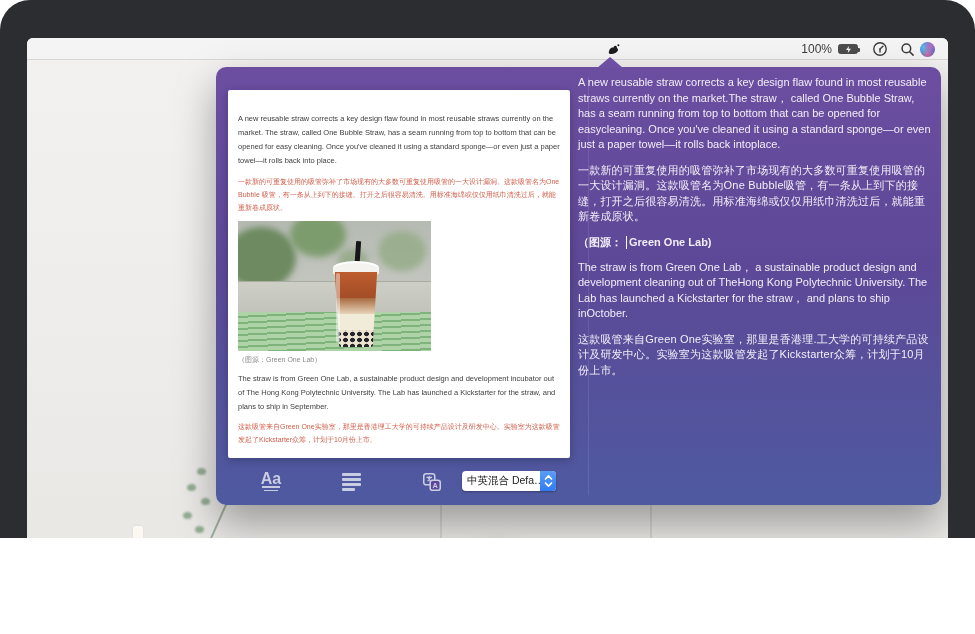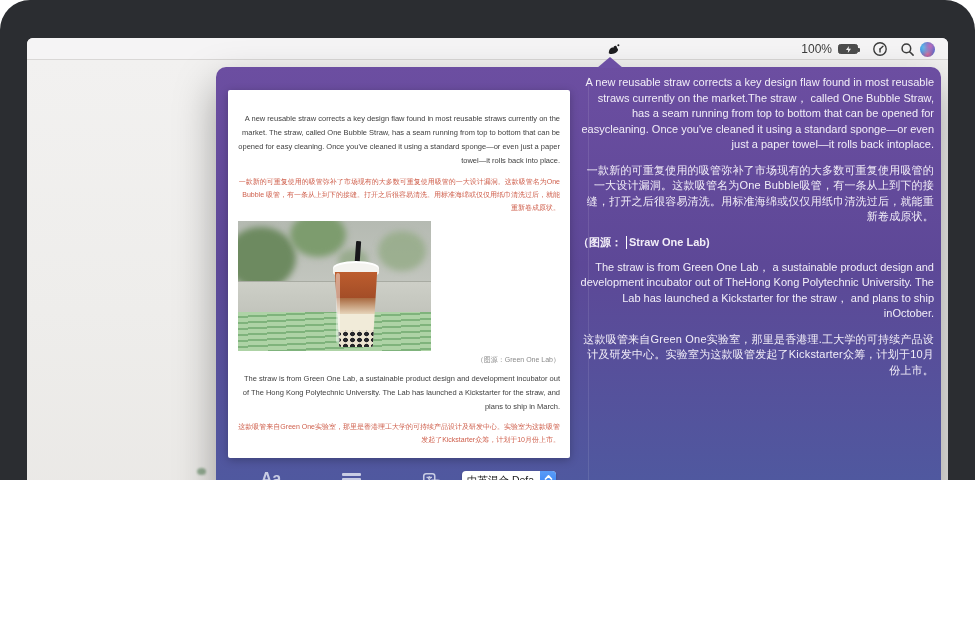--- a/index.html
+++ b/index.html
@@ -1,19 +1,19 @@
 <!DOCTYPE html>
 <html><head>
 <meta charset="utf-8">
 <style>
   * { margin:0; padding:0; box-sizing:border-box; }
   html,body { width:975px; height:634px; background:#ffffff; font-family:"Liberation Sans","DejaVu Sans",sans-serif; overflow:hidden; }
 
   
-  .frame { position:absolute; left:0; top:0; width:975px; height:480px; background:#2b2d31; border-radius:30px 30px 0 0; overflow:hidden;text-align:right; }
+  .frame { position:absolute; left:0; top:0; width:975px; height:538px; background:#2b2d31; border-radius:30px 30px 0 0; overflow:hidden; }
   .screen { position:absolute; left:27px; top:38px; width:921px; height:580px; background:#edecea; border-radius:6px 6px 0 0; overflow:hidden; }
 
   
   .menubar { position:absolute; left:0; top:0; width:100%; height:22px; background:#f5f4f5; border-bottom:1px solid #d9d7d6; }
   .mb-item { position:absolute; top:0; height:22px; display:flex; align-items:center; justify-content:center; }
   .mb-batt-label { right:116px; font-size:12px; color:#3c3c3c; }
   .battery { right:90px; }
   .batt-body { position:relative; width:20px; height:10px; border:1px solid #4c4c4c; border-radius:2.5px; background:#4c4c4c; }
   .batt-nub { position:absolute; right:-3px; top:3px; width:2px; height:4px; background:#4c4c4c; border-radius:0 1px 1px 0; }
   .batt-bolt { position:absolute; left:6px; top:1px; width:7px; height:7px; background:#f5f4f5; clip-path:polygon(56% 0,14% 58%,46% 58%,40% 100%,86% 40%,52% 40%); }
@@ -179,33 +179,33 @@
             <div class="cup-body">
               <div class="cb-tea"></div>
                 <div class="cb-mix"></div>
                 <div class="cb-milk"></div>
                 <div class="cb-pearls"></div>
             </div>
             <div class="cup-shine"></div>
           </div>
         </div>
         <div class="doc-caption">（图源：Green One Lab）</div>
-        <div class="doc-en doc-en2">The straw is from Green One Lab, a sustainable product design and development incubator out of The Hong Kong Polytechnic University. The Lab has launched a Kickstarter for the straw, and plans to ship in March.</div>
+        <div class="doc-en doc-en2">The straw is from Green One Lab, a sustainable product design and development incubator out of The Hong Kong Polytechnic University. The Lab has launched a Kickstarter for the straw, and plans to ship in September.</div>
         <div class="doc-zh doc-zh2">这款吸管来自Green One实验室，那里是香港理工大学的可持续产品设计及研发中心。实验室为这款吸管发起了Kickstarter众筹，计划于10月份上市。</div>
       </div>
 
       <div class="ocr">
         <p>A new reusable straw corrects a key design flaw found in most reusable straws currently on the market.The straw， called One Bubble Straw, has a seam running from top to bottom that can be opened for easycleaning. Once you've cleaned it using a standard sponge—or even just a paper towel—it rolls back intoplace.</p>
         <p class="zh">一款新的可重复使用的吸管弥补了市场现有的大多数可重复使用吸管的一大设计漏洞。这款吸管名为One Bubble吸管，有一条从上到下的接缝，打开之后很容易清洗。用标准海绵或仅仅用纸巾清洗过后，就能重新卷成原状。</p>
         <div class="ocr-caption">
           <span>（图源：</span>
           <span class="cursor-bar"></span>
-          <span>Straw One Lab)</span>
-        </div>
-        <p>The straw is from Green One Lab， a sustainable product design and development incubator out of TheHong Kong Polytechnic University. The Lab has launched a Kickstarter for the straw， and plans to ship inOctober.</p>
+          <span>Green One Lab)</span>
+        </div>
+        <p>The straw is from Green One Lab， a sustainable product design and development cleaning out of TheHong Kong Polytechnic University. The Lab has launched a Kickstarter for the straw， and plans to ship inOctober.</p>
         <p class="zh">这款吸管来自Green One实验室，那里是香港理.工大学的可持续产品设计及研发中心。实验室为这款吸管发起了Kickstarter众筹，计划于10月份上市。</p>
       </div>
 
       <div class="ptoolbar">
         <div class="tool tool-font">
           <div class="tf-label">Aa</div>
           <div class="tf-rule"></div>
             <div class="tf-rule" style="width:14px;"></div>
         </div>
         <div class="tool tool-list">

